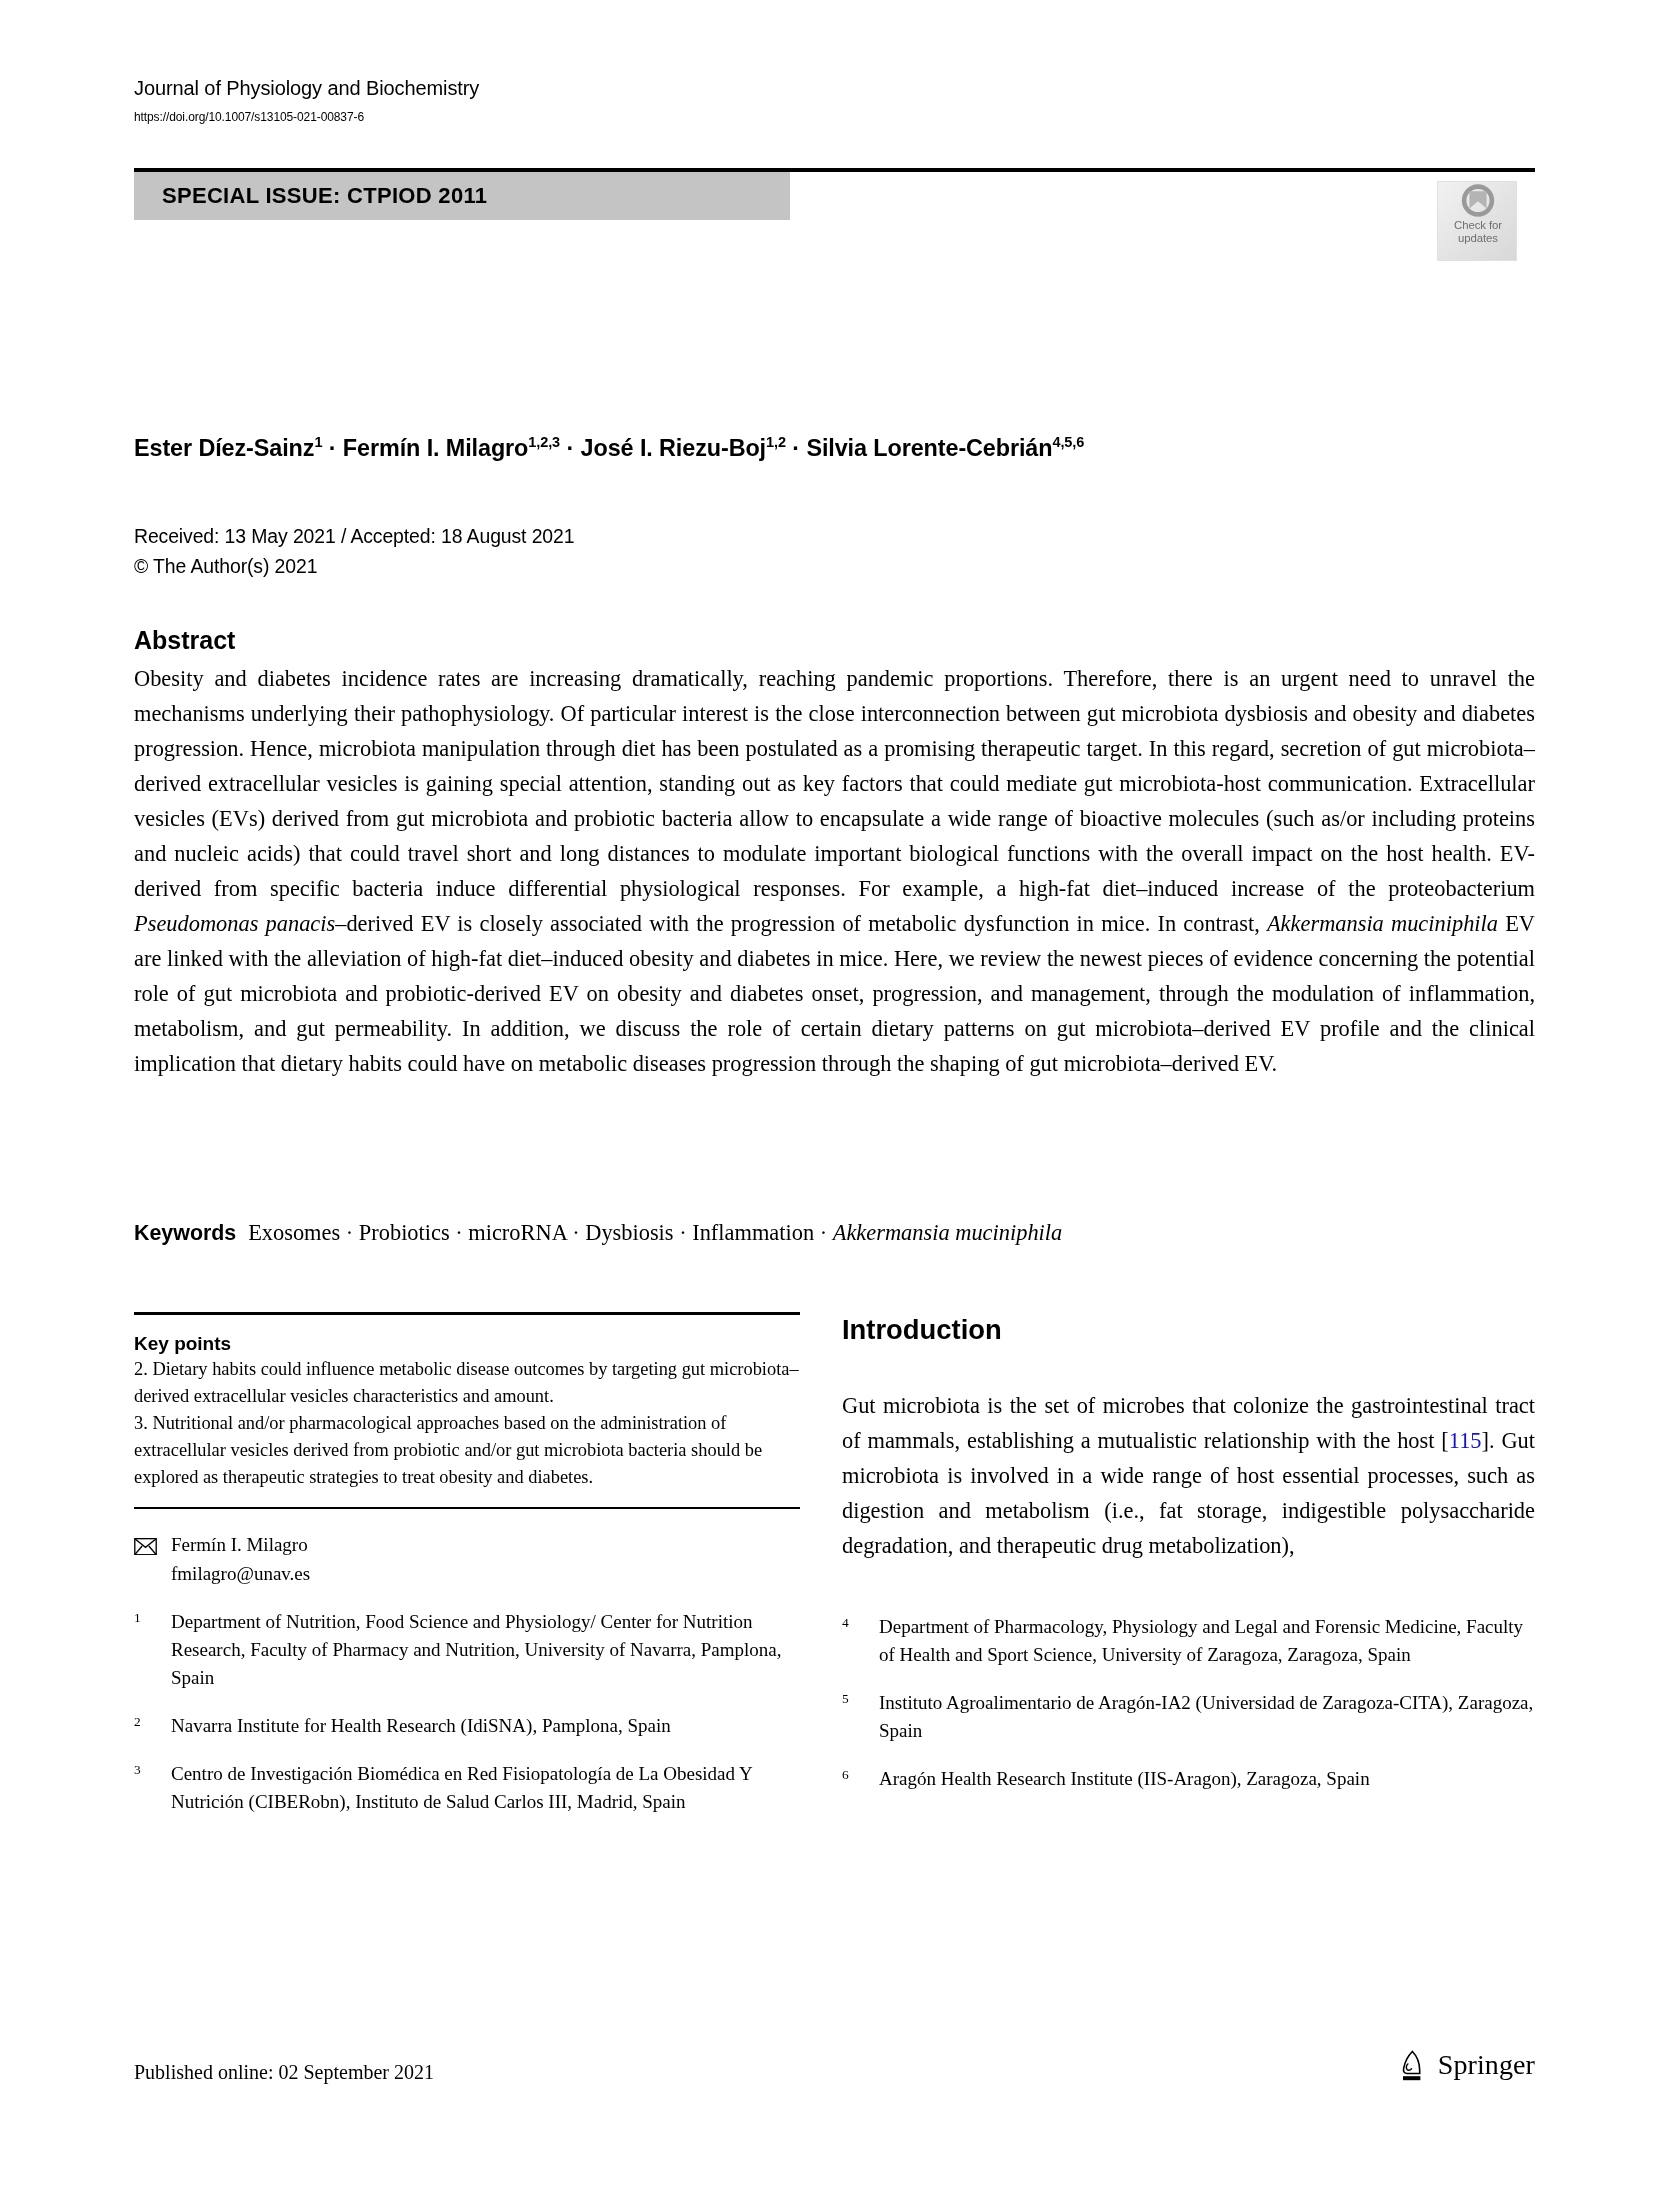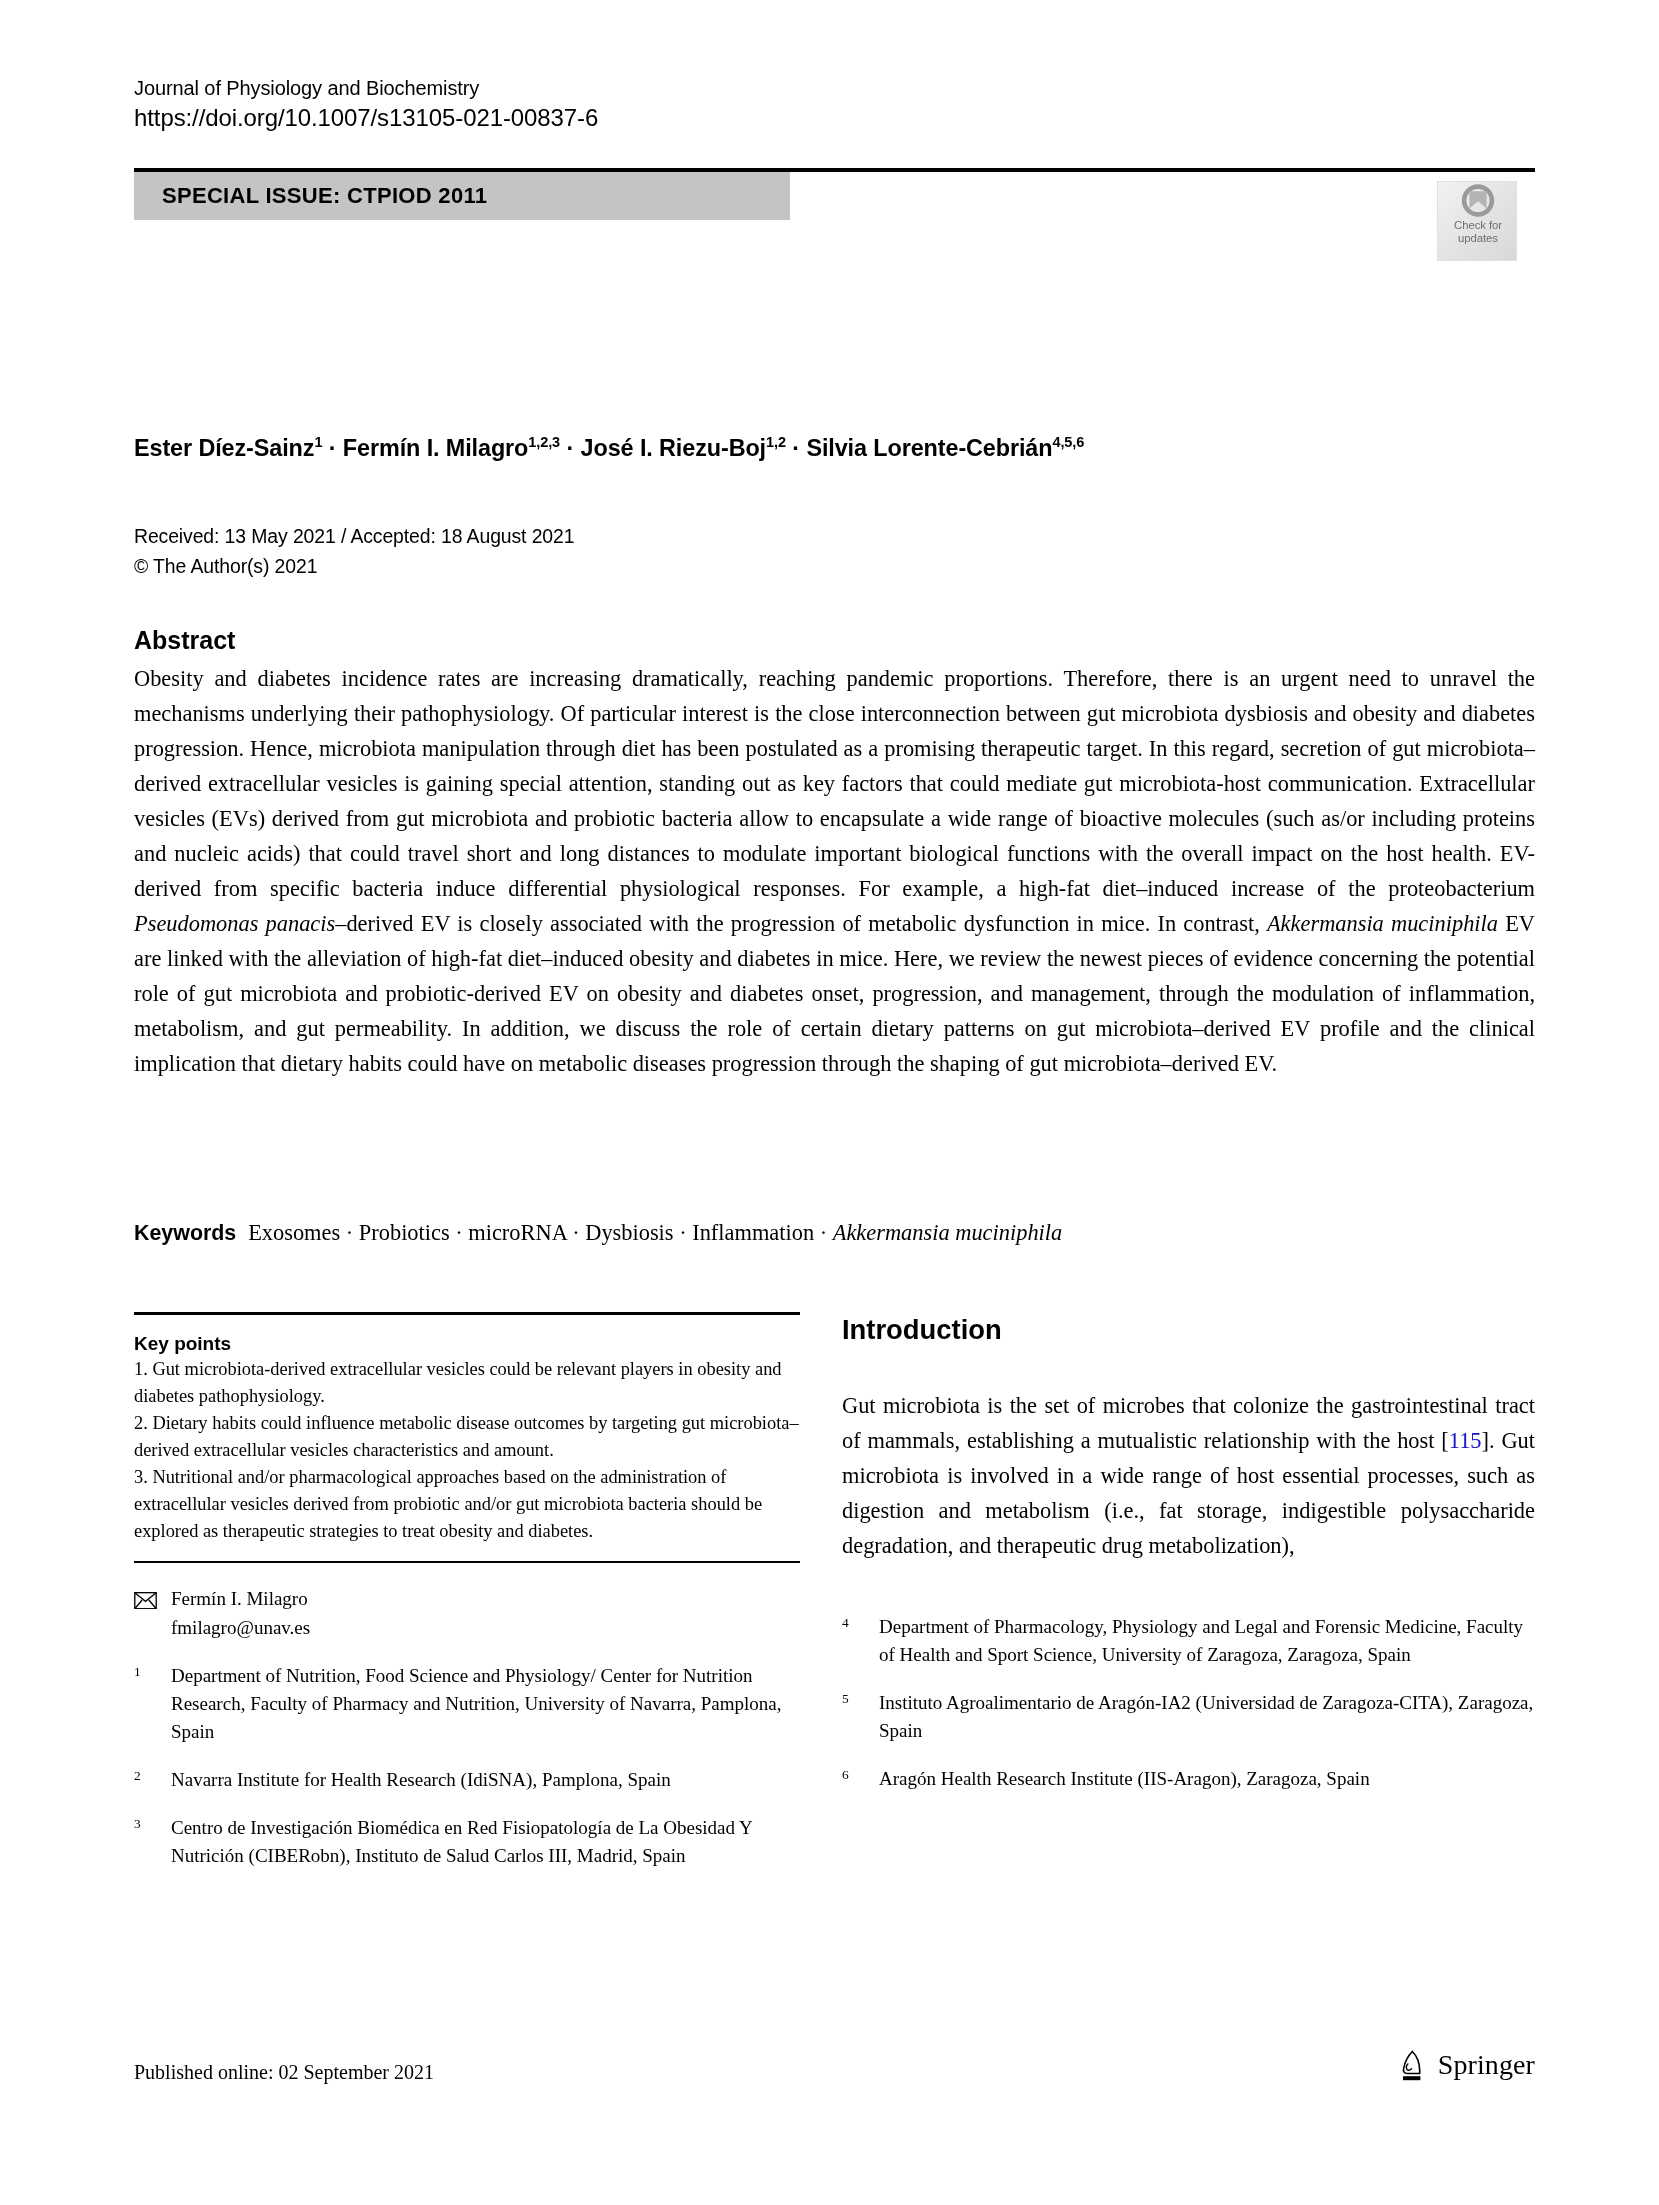--- a/index.html
+++ b/index.html
@@ -30,21 +30,21 @@
   }
   .journal-name {
     font-family: "Liberation Sans", "DejaVu Sans", sans-serif;
     font-size: 20px;
     line-height: 29.4px;
     letter-spacing: -0.1px;
     color: #000;
   }
   .journal-doi {
     font-family: "Liberation Sans", "DejaVu Sans", sans-serif;
-    font-size: 24px;
+    font-size: 12px;
     line-height: 29.4px;
     letter-spacing: -0.1px;
     color: #000;
   }
 
   .rule-top {
     position: absolute;
     left: 134px;
     top: 168px;
     width: 1401px;
@@ -341,21 +341,20 @@
 
   <div class="abstract-head">Abstract</div>
   <div class="abstract-body" id="abstract-text"><span>Obesity and diabetes incidence rates are increasing dramatically, reaching pandemic proportions. Therefore, there is an urgent need to unravel the mechanisms underlying their pathophysiology. Of particular interest is the close interconnection between gut microbiota dysbiosis and obesity and diabetes progression. Hence, microbiota manipulation through diet has been postulated as a promising therapeutic target. In this regard, secretion of gut microbiota–derived extracellular vesicles is gaining special attention, standing out as key factors that could mediate gut microbiota-host communication. Extracellular vesicles (EVs) derived from gut microbiota and probiotic bacteria allow to encapsulate a wide range of bioactive molecules (such as/or including proteins and nucleic acids) that could travel short and long distances to modulate important biological functions with the overall impact on the host health. EV-derived from specific bacteria induce differential physiological responses. For example, a high-fat diet–induced increase of the proteobacterium </span><i>Pseudomonas panacis</i><span>–derived EV is closely associated with the progression of metabolic dysfunction in mice. In contrast, </span><i>Akkermansia muciniphila</i><span> EV are linked with the alleviation of high-fat diet–induced obesity and diabetes in mice. Here, we review the newest pieces of evidence concerning the potential role of gut microbiota and probiotic-derived EV on obesity and diabetes onset, progression, and management, through the modulation of inflammation, metabolism, and gut permeability. In addition, we discuss the role of certain dietary patterns on gut microbiota–derived EV profile and the clinical implication that dietary habits could have on metabolic diseases progression through the shaping of gut microbiota–derived EV.</span></div>
 
   <div class="keywords" id="keywords-line"><span class="kw-label">Keywords&nbsp; </span><span>Exosomes</span><span> · </span><span>Probiotics</span><span> · </span><span>microRNA</span><span> · </span><span>Dysbiosis</span><span> · </span><span>Inflammation</span><span> · </span><i>Akkermansia muciniphila</i></div>
 
   <div class="col-left">
     <div class="hr-thin"></div>
     <div class="keypoints-head">Key points</div>
     <div class="keypoints-list" id="key-points-list">
-        <p>1. Gut microbiota-derived extracellular vesicles could be relevant players in obesity and diabetes pathophysiology.</p>
         <p>2. Dietary habits could influence metabolic disease outcomes by targeting gut microbiota–derived extracellular vesicles characteristics and amount.</p>
         <p>3. Nutritional and/or pharmacological approaches based on the administration of extracellular vesicles derived from probiotic and/or gut microbiota bacteria should be explored as therapeutic strategies to treat obesity and diabetes.</p>
       </div>
     <div class="hr-thin2"></div>
 
     <div class="corr">
       <div class="corr-icon">
         <svg width="23" height="17.4" viewBox="0 0 34 26">
           <rect x="1" y="1" width="32" height="24" fill="none" stroke="#000" stroke-width="2"></rect>
           <path d="M1 1 L17 14 L33 1" fill="none" stroke="#000" stroke-width="2"></path>

